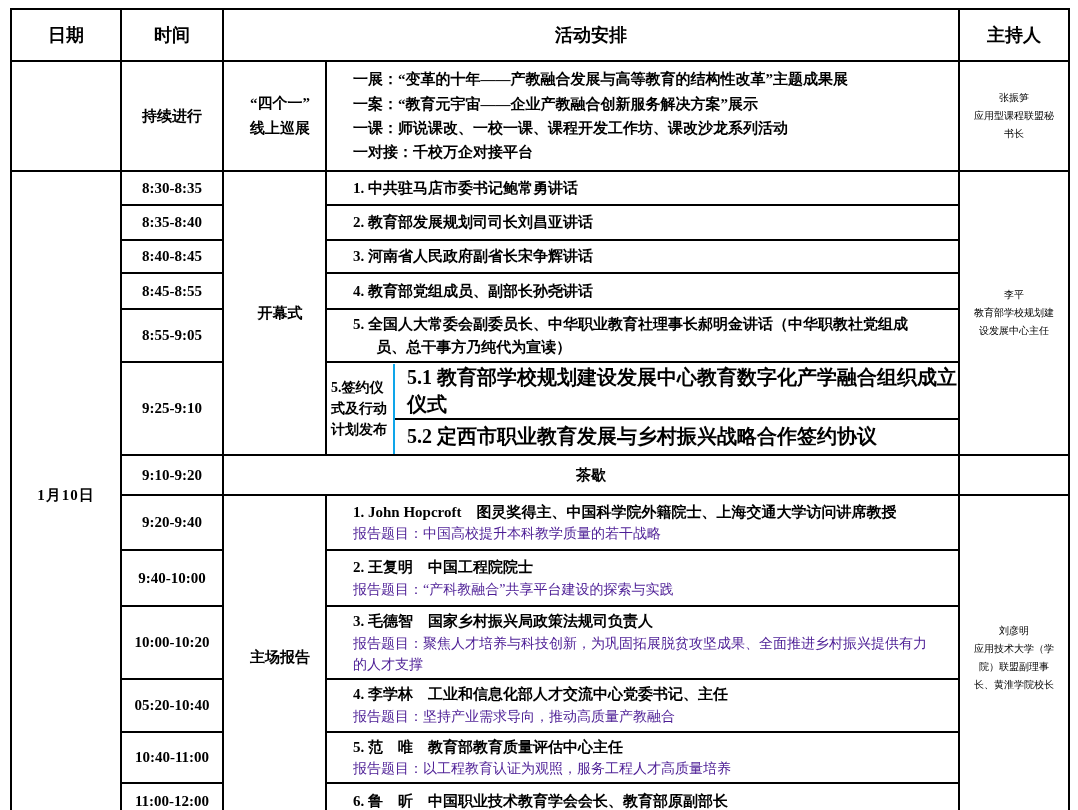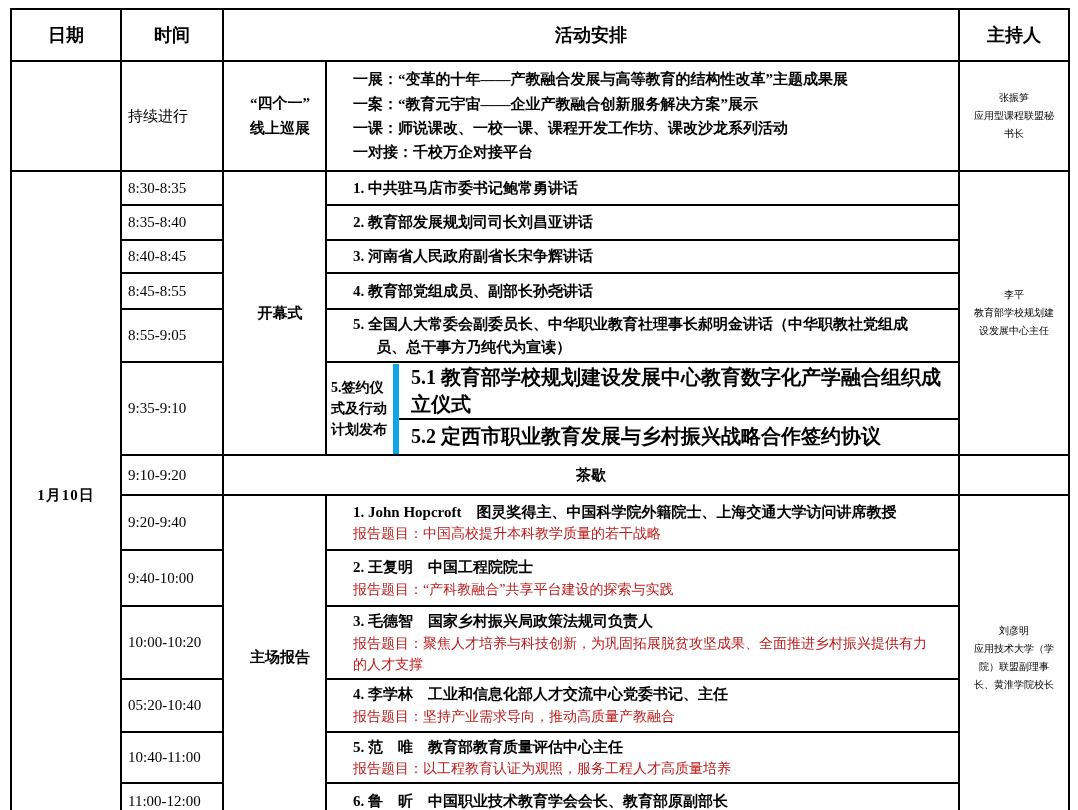--- a/index.html
+++ b/index.html
@@ -10,33 +10,33 @@
   table.schedule{
     position:absolute;left:10px;top:8px;width:1058px;
     border-collapse:collapse;table-layout:fixed;background:#fff;
   }
   td{
     border:2px solid #000;vertical-align:middle;padding:2px 6px;overflow:hidden;
     word-break:break-word;
   }
   .header-cell{text-align:center;font-weight:bold;font-size:18px;}
   .c-date{text-align:center;font-weight:bold;font-size:15px;letter-spacing:1px;}
-  .c-time{font-weight:normal;font-size:15px;margin-left:32px;}
+  .c-time{text-align:center;font-weight:bold;font-size:15px;margin-left:32px;}
   .c-section{text-align:center;font-weight:bold;font-size:15px;line-height:1.65;padding-left:17px;}
   .c-activity{padding:3px 26px;}
   .ongoing-item{font-weight:bold;font-size:15px;line-height:1.62;}
   .speaker{font-weight:bold;font-size:15px;line-height:1.5;}
-  .topic{font-weight:normal;font-size:14px;line-height:1.5;color:#b91c1c;}
+  .topic{font-weight:normal;font-size:14px;line-height:1.5;color:#4c1d95;}
   .hang{padding-left:1.55em;text-indent:-1.55em;}
   .c-host{text-align:center;font-size:10px;line-height:1.8;padding:2px 13px;font-weight:normal;}
   .c-tea{text-align:center;font-weight:bold;font-size:15px;}
   .nested{padding:0;}
   .signing{display:flex;height:90px;align-items:stretch;}
   .signing-label{
-    flex:0 0 58px;border-right:6px solid #0ea5e9;display:flex;align-items:center;
+    flex:0 0 58px;border-right:2px solid #0ea5e9;display:flex;align-items:center;
     padding:2px 4px;font-weight:bold;font-size:14px;line-height:1.5;
   }
   .signing-items{flex:1 1 auto;display:flex;flex-direction:column;}
   .signing-item{flex:1;display:flex;align-items:center;padding-left:12px;font-weight:bold;font-size:20px;}
   .signing-item.first{border-bottom:2px solid #000;}
 </style>
 </head>
 <body>
 
 <table class="schedule">
@@ -106,21 +106,21 @@
     </td>
   </tr>
   <tr style="height:47px">
     <td class="c-time">8:55-9:05</td>
     <td class="c-activity">
       <div class="speaker hang">5. 全国人大常委会副委员长、中华职业教育社理事长郝明金讲话（中华职教社党组成员、总干事方乃纯代为宣读）</div>
     </td>
   </tr>
 
   <tr style="height:93px">
-    <td class="c-time">9:35-9:10</td>
+    <td class="c-time">9:25-9:10</td>
     <td class="nested">
       <div class="signing">
         <div class="signing-label">5.签约仪式及行动计划发布</div>
         <div class="signing-items">
           <div class="signing-item first">5.1 教育部学校规划建设发展中心教育数字化产学融合组织成立仪式</div>
           <div class="signing-item">5.2 定西市职业教育发展与乡村振兴战略合作签约协议</div>
         </div>
       </div>
     </td>
   </tr>

